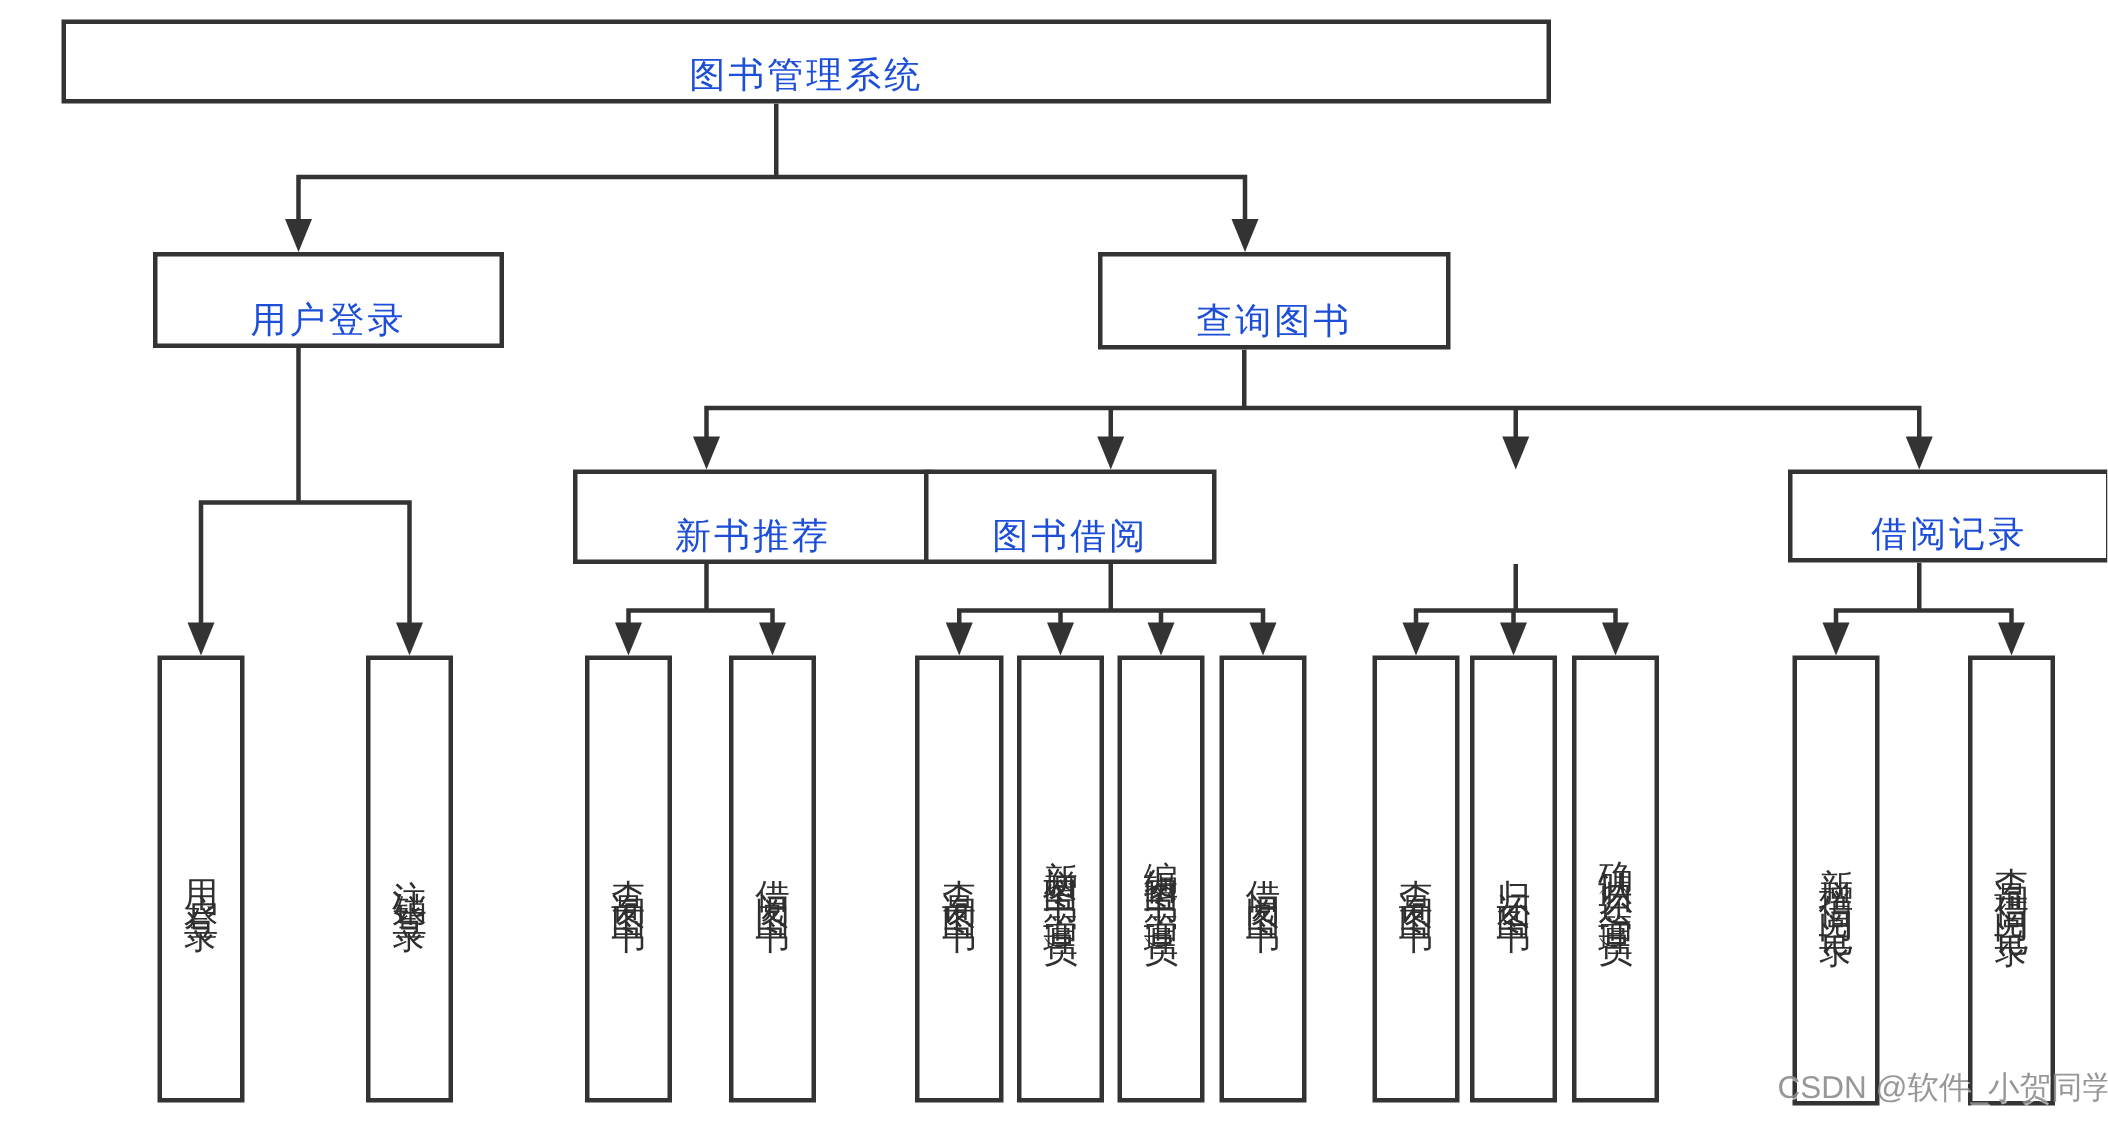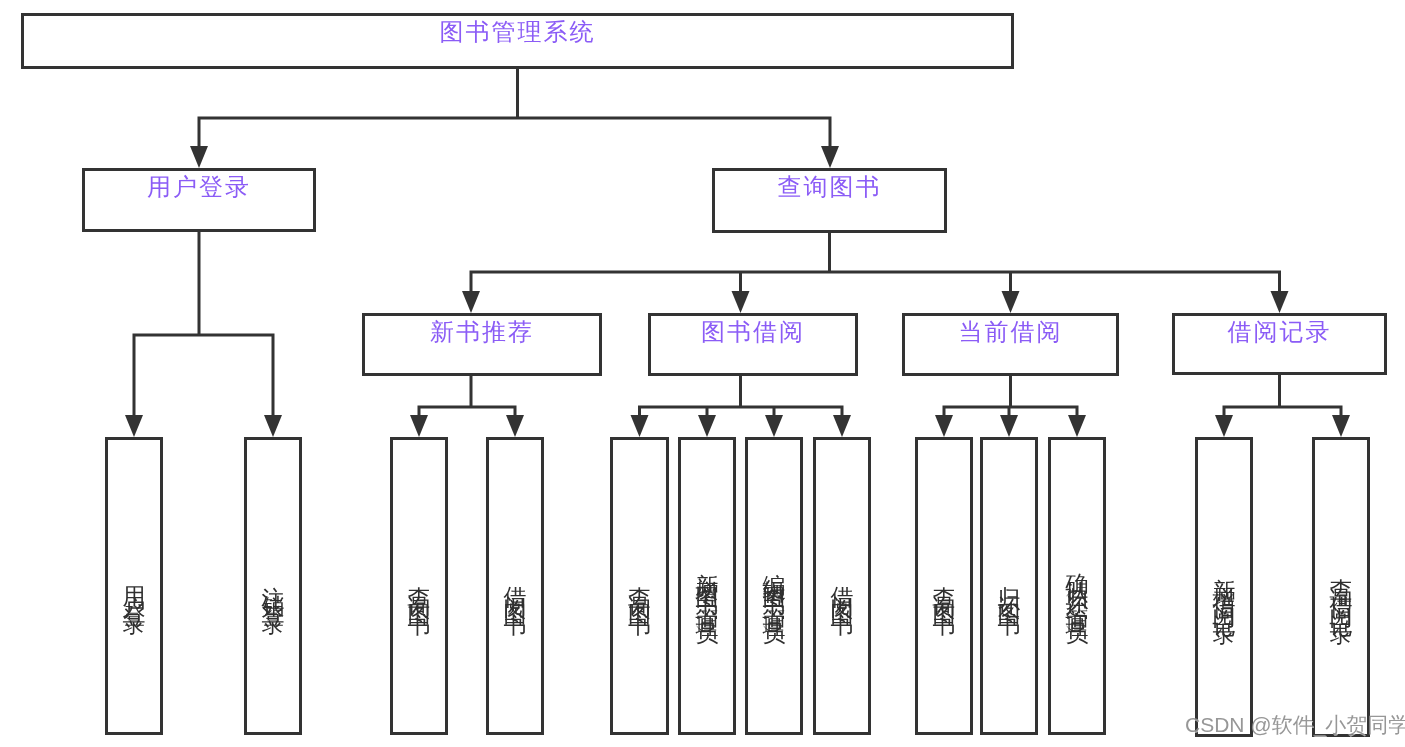--- a/index.html
+++ b/index.html
@@ -22,26 +22,27 @@
     width: 1405px;
     height: 747px;
     pointer-events: none;
   }
   .hbox {
     position: absolute;
     box-sizing: border-box;
     border: 3px solid #333333;
     background: #ffffff;
     display: flex;
-    align-items: flex-start;
+    align-items: flex-end;
     justify-content: center;
-    color: #8b5cf6;
+    color: #1d4ed8;
     font-size: 24px;
     letter-spacing: 2px;
     white-space: nowrap;
+    margin-left: 20px;
   }
   .vbox {
     position: absolute;
     box-sizing: border-box;
     border: 3px solid #333333;
     background: #ffffff;
     display: flex;
     align-items: center;
     justify-content: center;
     color: #2f2f2f;
@@ -112,25 +113,22 @@
   <div class="hbox node" style="left:82px; top:168px; width:234px; height:64px;">
     <span>用户登录</span>
   </div>
   <div class="hbox node" style="left:712px; top:168px; width:235px; height:65px;">
     <span>查询图书</span>
   </div>
 
   <div class="hbox node" style="left:362px; top:313px; width:240px; height:63px;">
     <span>新书推荐</span>
   </div>
-  <div class="hbox node" style="left:648px; top:313px; width:210px; height:63px;">
+  <div class="hbox node" style="left:596px; top:313px; width:195px; height:63px;">
     <span>图书借阅</span>
-  </div>
-  <div class="hbox node" style="left:902px; top:313px; width:217px; height:63px;">
-    <span>当前借阅</span>
   </div>
   <div class="hbox node" style="left:1172px; top:313px; width:215px; height:62px;">
     <span>借阅记录</span>
   </div>
 
   <div class="vbox node" style="left:105px; top:437px; width:58px; height:298px;">
     <span class="vtext">用户登录</span>
   </div>
   <div class="vbox node" style="left:244px; top:437px; width:58px; height:298px;">
     <span class="vtext">注销登录</span>

